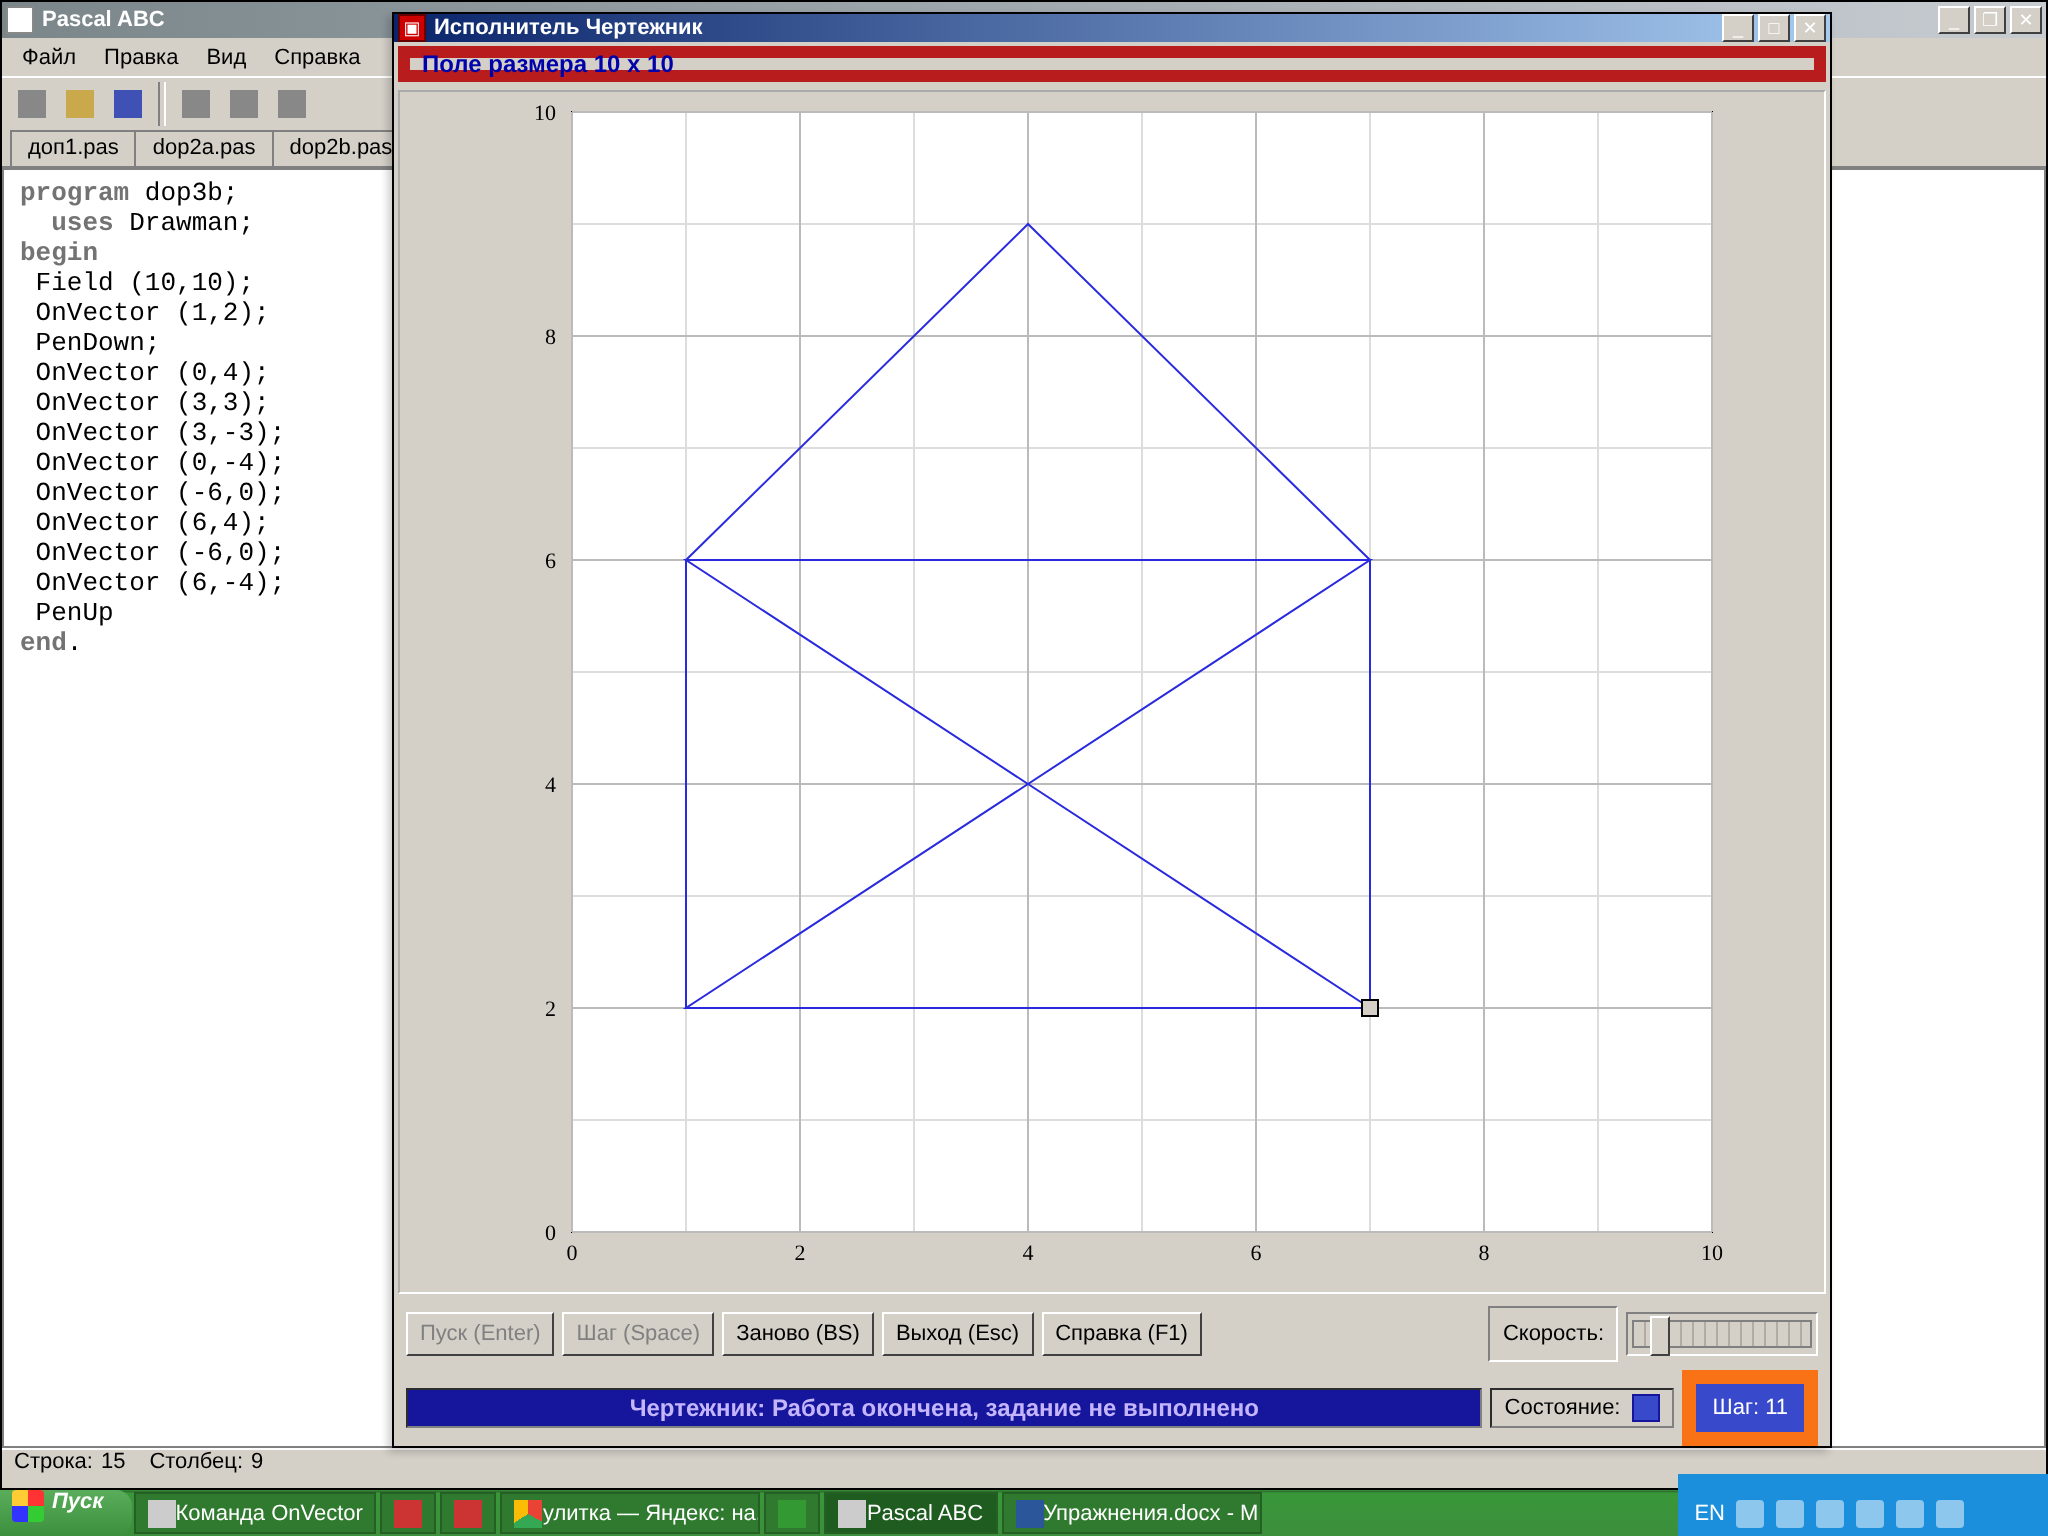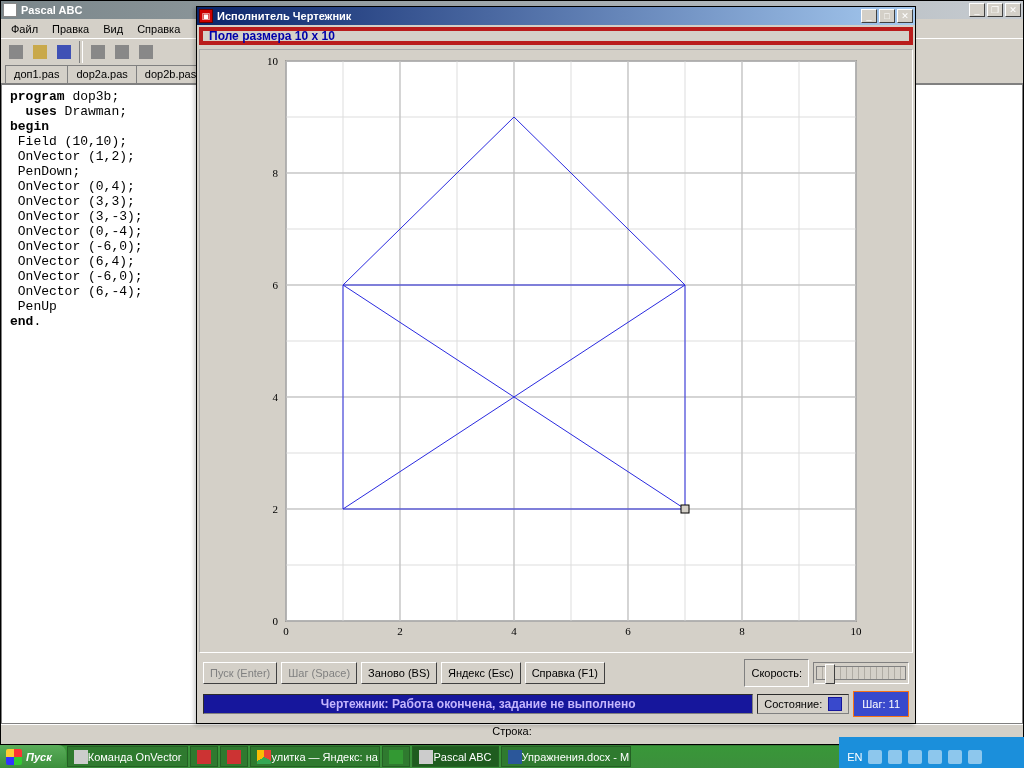--- a/index.html
+++ b/index.html
@@ -14,45 +14,45 @@
   .win-btn { width:16px; height:14px; background:#d4d0c8; border:1px solid #fff; border-right-color:#404040; border-bottom-color:#404040; font-size:9px; display:flex; align-items:center; justify-content:center; font-family:Arial;}
   .ide-menubar { height:19px; background:#d4d0c8; display:flex; align-items:center; padding:0 4px; gap:2px;}
   .menu-item { padding:2px 6px; }
   .ide-toolbar { height:26px; background:#d4d0c8; border-top:1px solid #fff; display:flex; align-items:center; padding:0 4px; gap:2px;}
   .tool-btn { width:22px; height:22px; border:1px solid #d4d0c8; display:flex; align-items:center; justify-content:center;}
   .tool-btn span { width:14px; height:14px; background:#888; display:block;}
   .tool-sep { width:4px; height:22px; border-left:1px solid #808080; border-right:1px solid #fff; margin:0 2px;}
   .ide-tabs { height:20px; background:#d4d0c8; display:flex; align-items:flex-end; padding-left:4px; border-bottom:1px solid #808080;}
   .tab { padding:2px 8px 3px; border:1px solid #808080; border-bottom:none; background:#d4d0c8; margin-right:-1px; font-size:11px;}
   .ide-editor { flex:1; background:#fff; border:1px solid #808080; margin:0; padding:4px 8px; font-family:"Courier New",monospace; font-size:13px; line-height:15px; white-space:pre; overflow:hidden;}
-  .kw { color:#000000; font-weight:bold;}
-  .ide-status { height:20px; background:#d4d0c8; border-top:1px solid #fff; display:flex; align-items:center; padding:0 6px; gap:12px;flex-direction:column;}
+  .kw { color:#737373; font-weight:bold;}
+  .ide-status { height:20px; background:#d4d0c8; border-top:1px solid #fff; display:flex; align-items:flex-start; padding:0 6px; gap:12px;}
   
   
   .draw-window { position:absolute; left:196px; top:6px; width:720px; height:718px; background:#d4d0c8; border:1px solid #000; box-shadow: -2px 2px 4px rgba(0,0,0,.2); display:flex; flex-direction:column;}
   .draw-titlebar { height:18px; background:linear-gradient(to right,#0a246a,#a6caf0); color:#fff; display:flex; align-items:center; padding:0 2px;}
   .draw-titlebar .icon { width:14px; height:14px; background:#c00; border:1px solid #600; margin-right:4px; display:flex; align-items:center; justify-content:center; color:#fff; font-size:9px;}
   .draw-titlebar .title { flex:1; font-weight:bold;}
-  .draw-subtitle { height:18px; background:#d4d0c8; border:4px solid #b91c1c; margin:2px; padding:1px 6px; font-weight:bold; color:#00a; font-size:12px; display:flex; align-items:center;}
+  .draw-subtitle { height:18px; background:#d4d0c8; border:6px solid #b91c1c; margin:2px; padding:1px 6px; font-weight:bold; color:#00a; font-size:12px; display:flex; align-items:center;}
   .draw-canvas-wrap { flex:1; margin:2px; background:#d4d0c8; border:1px inset #fff; display:flex; align-items:center; justify-content:center;}
   .draw-bottom { padding:4px 6px; display:flex; gap:4px; align-items:center;}
   .d-btn { height:22px; padding:0 6px; background:#d4d0c8; border:1px solid #fff; border-right-color:#404040; border-bottom-color:#404040; font-size:11px; display:flex; align-items:center;}
   .d-btn.disabled { color:#808080;}
   .d-panel { height:22px; border:1px solid #808080; border-right-color:#fff; border-bottom-color:#fff; background:#d4d0c8; display:flex; align-items:center; padding:13px 6px; gap:6px;}
   .slider { width:90px; height:14px; border:1px solid #808080; background:repeating-linear-gradient(90deg,#d4d0c8 0 5px,#b0aca4 5px 6px); position:relative;}
   .slider::after{content:""; position:absolute; left:8px; top:-3px; width:8px; height:18px; background:#d4d0c8; border:1px solid #404040; border-top-color:#fff; border-left-color:#fff;}
   .draw-status-row { padding:0 6px 6px; display:flex; gap:4px; align-items:center;}
   .status-msg { flex:1; height:20px; background:#16169c; color:#c4b5fd; font-weight:bold; display:flex; align-items:center; justify-content:center; border:1px inset #808080; font-size:12px;}
   .state-panel { height:20px; border:1px inset #808080; background:#d4d0c8; display:flex; align-items:center; padding:0 6px; gap:6px;}
   .blue-sq { width:14px; height:14px; background:#3949cc; border:1px solid #16169c;}
-  .step-badge { height:20px; background:#3949cc; color:#fff; border:1px solid #f97316; padding:12px 8px; display:flex; align-items:center;}
+  .step-badge { height:20px; background:#3949cc; color:#fff; border:7px solid #f97316; padding:12px 8px; display:flex; align-items:center;}
   
   
   .taskbar { position:absolute; left:0; bottom:0; width:1024px; height:23px; background:linear-gradient(#3c8f3c,#2a6b2a 4%,#399739 6%,#3c8f3c); display:flex; align-items:center; color:#fff; font-size:11px;}
-  .start-btn { height:23px; padding:0 14px 0 6px; background:linear-gradient(#5aad5a,#3c8f3c); border-radius:0 8px 8px 0; display:flex; align-items:center; gap:4px; font-weight:bold; font-style:italic;}
+  .start-btn { height:23px; padding:0 14px 0 6px; background:linear-gradient(#5aad5a,#3c8f3c); border-radius:0 8px 8px 0; display:flex; gap:4px; font-weight:bold; font-style:italic;}
   .start-btn .logo { width:16px; height:16px; background:conic-gradient(#f33 0 25%,#3c3 0 50%,#33f 0 75%,#fc3 0); border-radius:2px;}
   .task-item { height:21px; margin:1px; padding:0 6px; background:#2f7a2f; border:1px solid #246024; display:flex; align-items:center; gap:0; max-width:130px; overflow:hidden; white-space:nowrap;}
   .task-item.active { background:#1f5c1f;}
   .task-item .ico { width:14px; height:14px; background:#ccc; flex:0 0 14px;}
   .tray { margin-left:auto; height:40px; background:#1b8fdb; display:flex; align-items:center; padding:0 8px; gap:6px;}
   .tray .ti { width:14px; height:14px; background:rgba(255,255,255,.5); border-radius:2px;}
   .clock { font-size:11px;margin-top:34px;}
   
   svg text { font-family:Tahoma; font-size:11px;}
 </style>
@@ -187,21 +187,21 @@
         <line x1="70" y1="10" x2="640" y2="10" stroke="#bbb"></line>
         <text x="62" y="14" text-anchor="end">10</text>
         <path d="M127 458 L127 234 L298 66 L469 234 L469 458 L127 458 L469 234 L127 234 L469 458" fill="none" stroke="#2a2adf" stroke-width="1"></path>
         <rect x="465" y="454" width="8" height="8" fill="#d4d0c8" stroke="#000"></rect>
       </svg>
   </div>
   <div class="draw-bottom">
     <div class="d-btn disabled">Пуск (Enter)</div>
     <div class="d-btn disabled">Шаг (Space)</div>
     <div class="d-btn">Заново (BS)</div>
-    <div class="d-btn">Яндекс (Esc)</div>
+    <div class="d-btn">Выход (Esc)</div>
     <div class="d-btn">Справка (F1)</div>
     <div style="flex:1"></div>
     <div class="d-panel">
       <span>Скорость:</span>
     </div>
     <div class="d-panel" style="padding:2px">
       <div class="slider"></div>
     </div>
   </div>
   <div class="draw-status-row">

